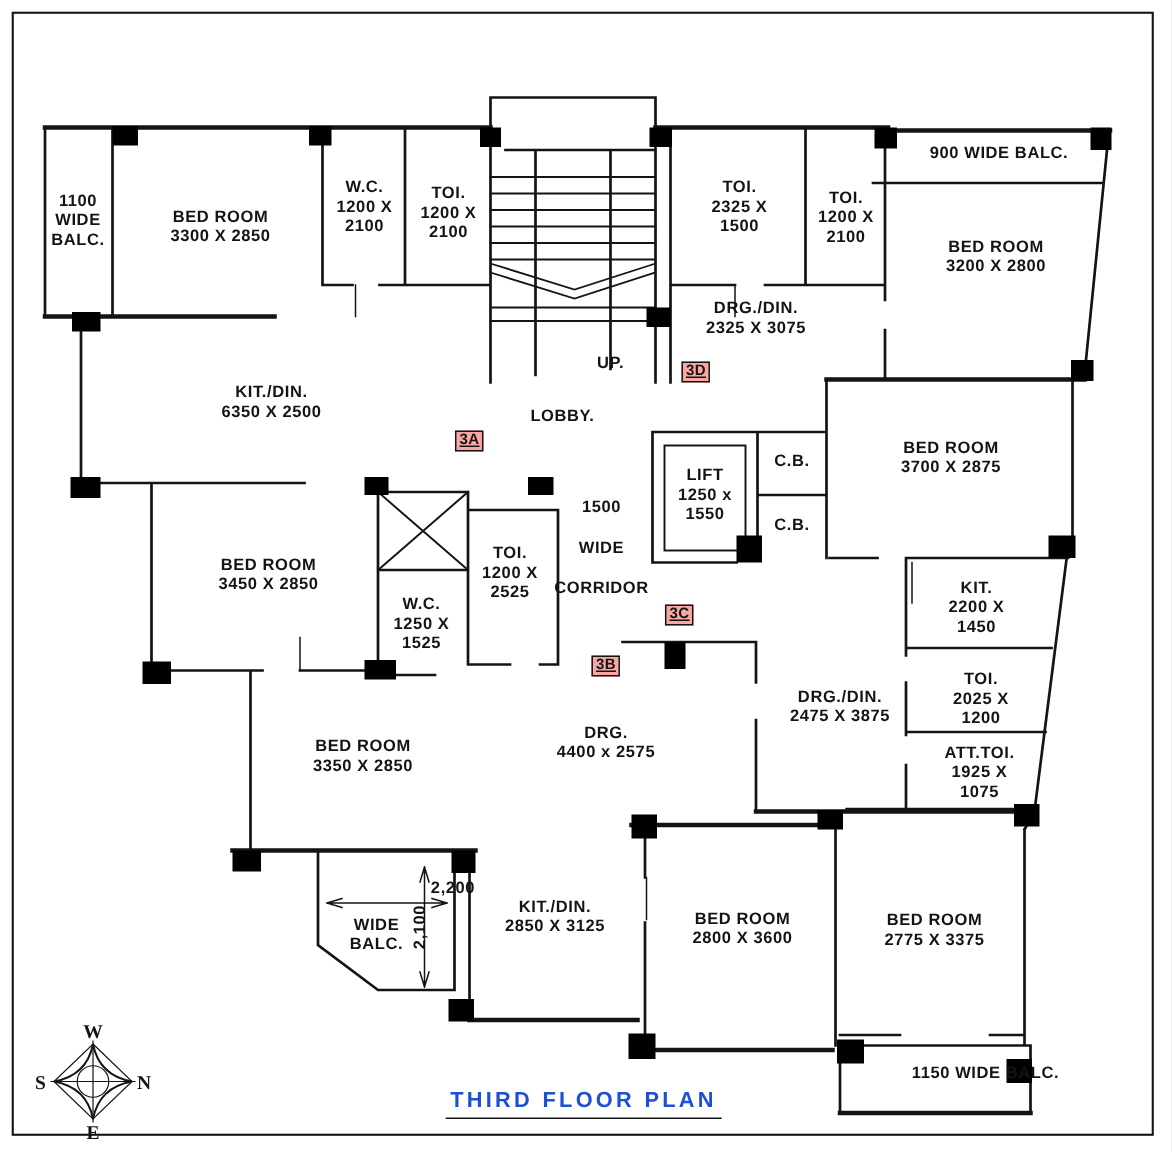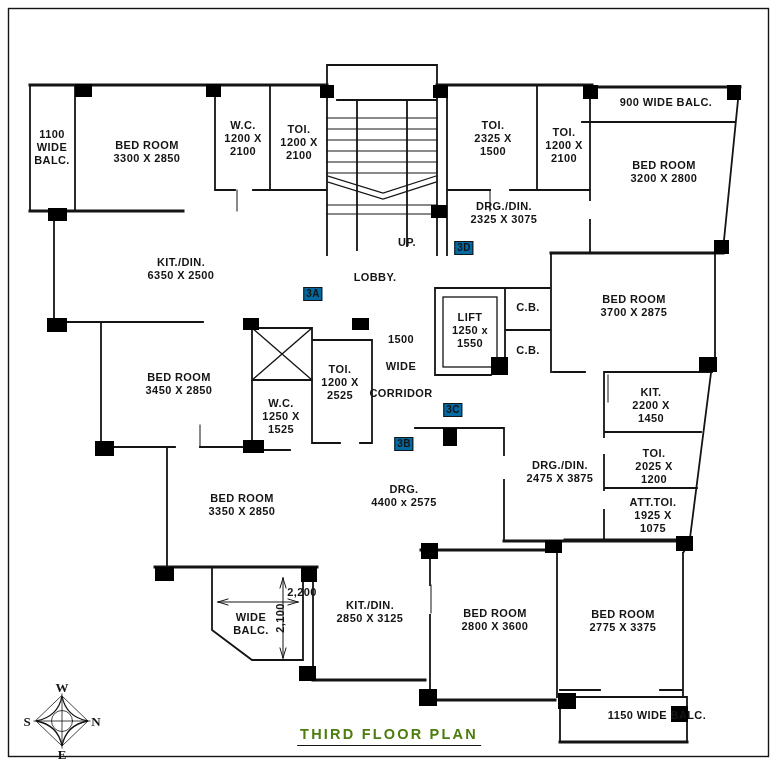--- a/index.html
+++ b/index.html
@@ -11,27 +11,27 @@
   #labels{position:absolute;left:0;top:0;width:781px;height:768px;}
   .lbl{
     position:absolute;transform:translate(-50%,-50%);
     text-align:center;font-weight:700;font-size:11px;line-height:1.2;
     letter-spacing:.4px;white-space:nowrap;color:#141414;
   }
   .lbl.wide{line-height:2.45;}
   .lbl.rot{transform:translate(-50%,-50%) rotate(-90deg);}
   .marker{
     position:absolute;transform:translate(-50%,-50%);
-    border:1.6px solid #141414;background:#0369a1;padding:0 2px;
-    font-weight:700;font-size:10px;line-height:12px;letter-spacing:.3px;color:#141414;
+    border:1.6px solid #141414;background:#fca5a5;padding:0 2px;
+    font-weight:700;font-size:10px;line-height:12px;letter-spacing:.3px;color:#141414;text-decoration:underline;
   }
   #plan-title{
     position:absolute;left:389px;top:736px;transform:translate(-50%,-50%);
     font-weight:700;font-size:14.5px;letter-spacing:2.2px;white-space:nowrap;
-    border-bottom:1.6px solid #141414;padding:0 3px 3px 3px;color:#4d7c0f;
+    border-bottom:1.6px solid #141414;padding:0 3px 3px 3px;color:#1d4ed8;
   }
   .compass-letter{font-family:"Liberation Serif",serif;font-weight:700;font-size:13px;}
 </style>
 </head>
 <body>
 
 <div id="canvas">
 
   <svg id="drawing" width="781" height="768" viewBox="0 0 781 768" fill="none" stroke="#141414" stroke-linecap="square">
 

